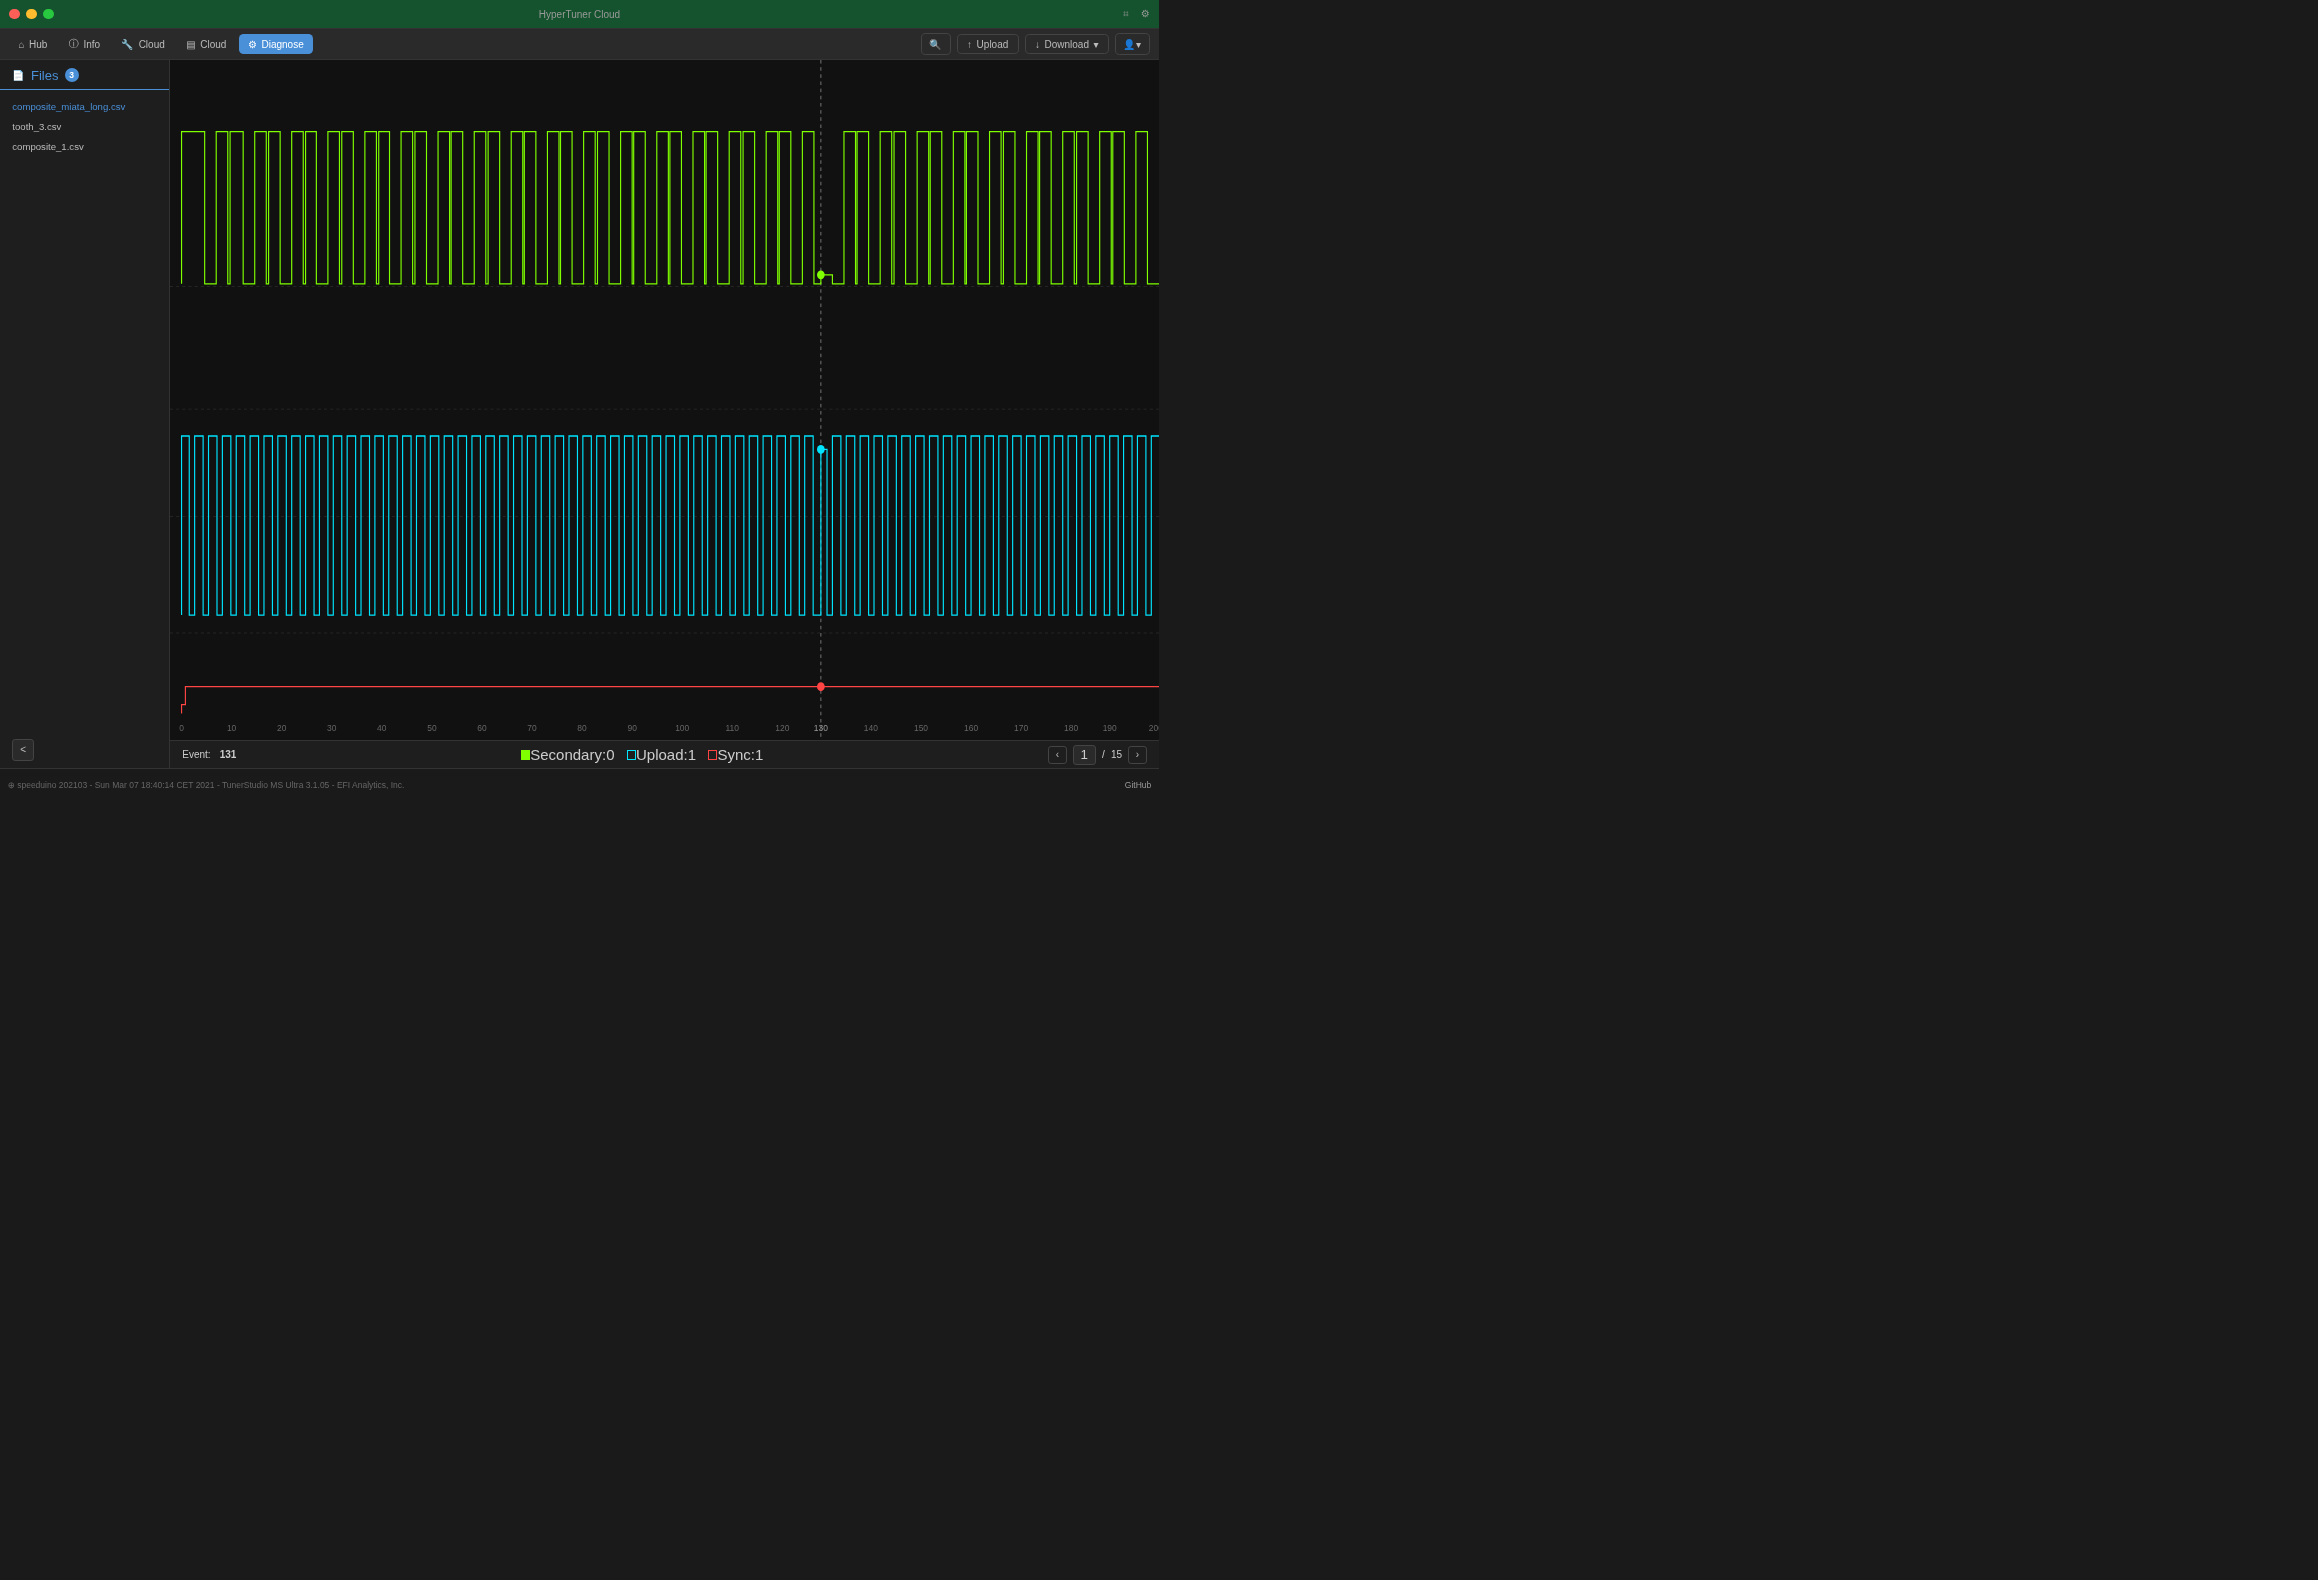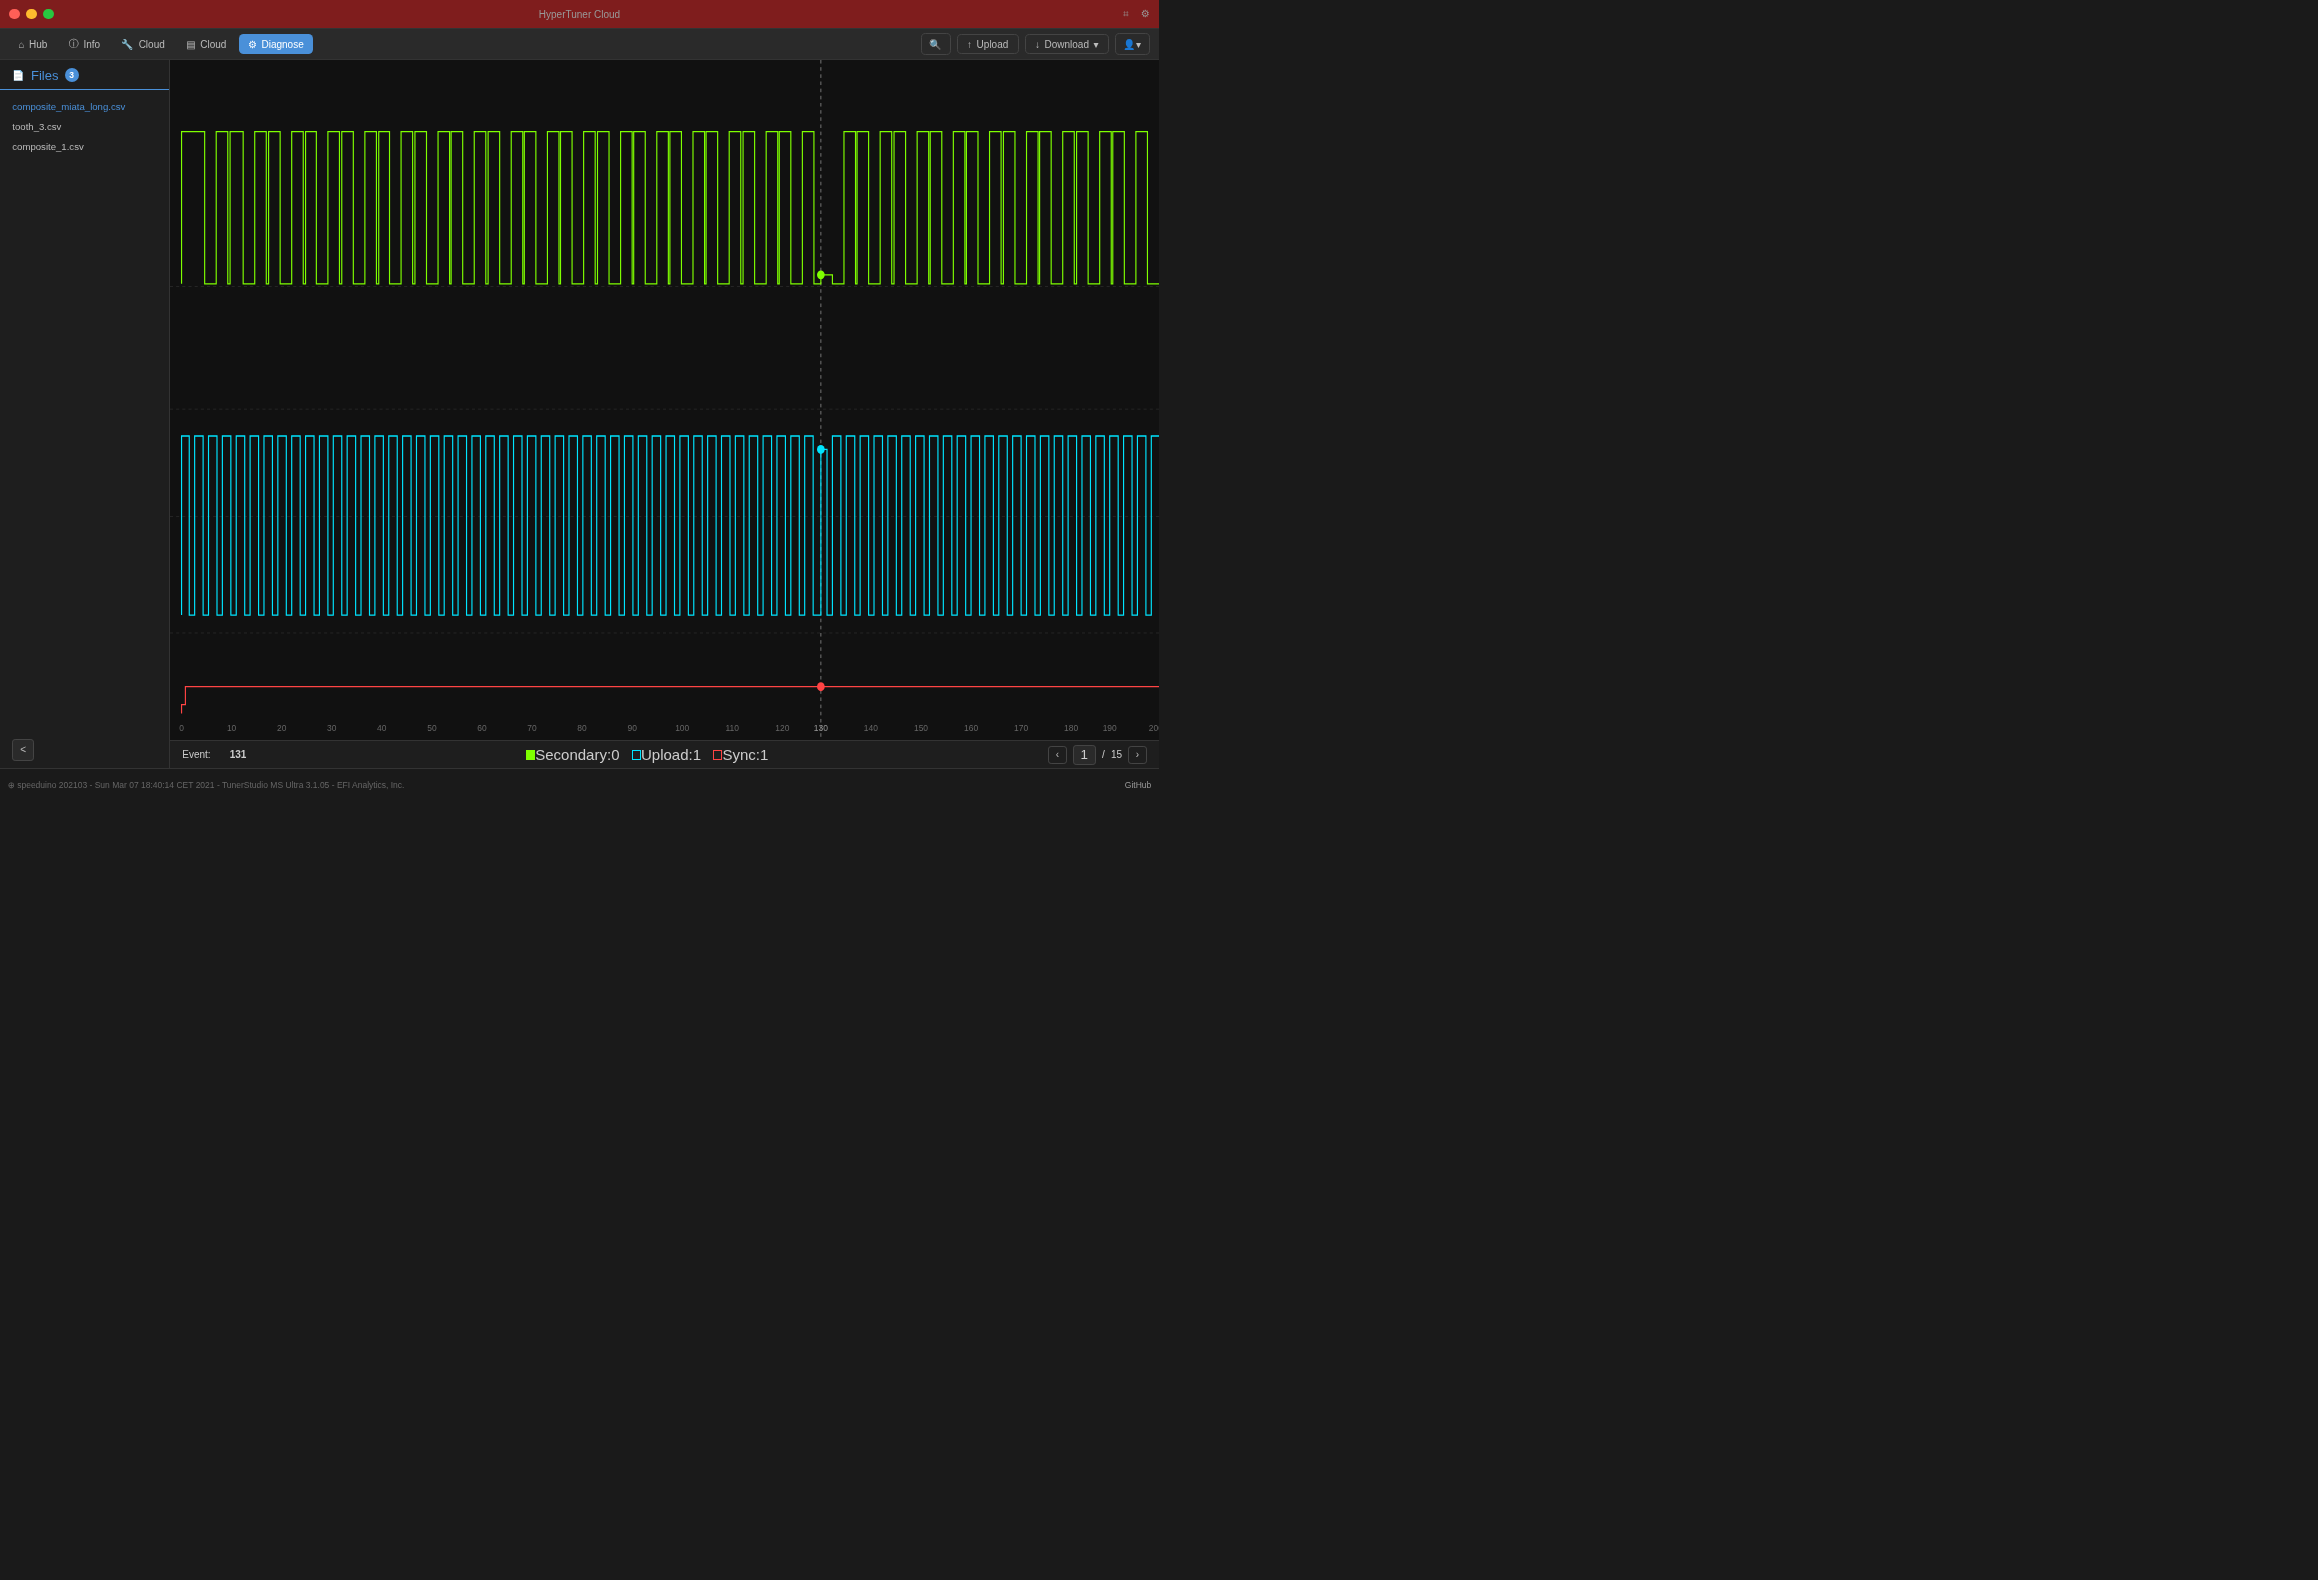--- a/index.html
+++ b/index.html
@@ -10,21 +10,21 @@
       font-size: 10px;
       width: 1159px;
       height: 790px;
       overflow: hidden;
       display: flex;
       flex-direction: column;
     }
 
     
     .titlebar {
-      background: #7f1d1d;
+      background: #14532d;
       height: 29px;
       display: flex;
       align-items: center;
       justify-content: center;
       position: relative;
       flex-shrink: 0;
       border-bottom: 0.8px solid #333;
     }
     .titlebar-traffic {
       position: absolute;
@@ -185,21 +185,21 @@
       border-top: 0.8px solid #333;
       display: flex;
       align-items: center;
       padding: 0 12.3px;
       flex-shrink: 0;
       gap: 15.4px;
     }
     .status-event {
       display: flex;
       align-items: center;
-      gap: 19px;
+      gap: 9px;
       color: #ccc;
     }
     .status-legend {
       display: flex;
       align-items: center;
       gap: 12.3px;
       margin-left: auto;
       margin-right: auto;
     }
     .legend-item {

